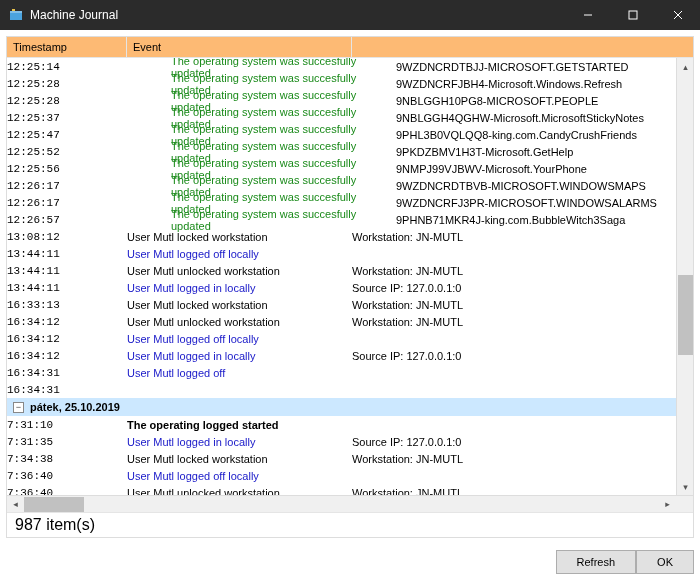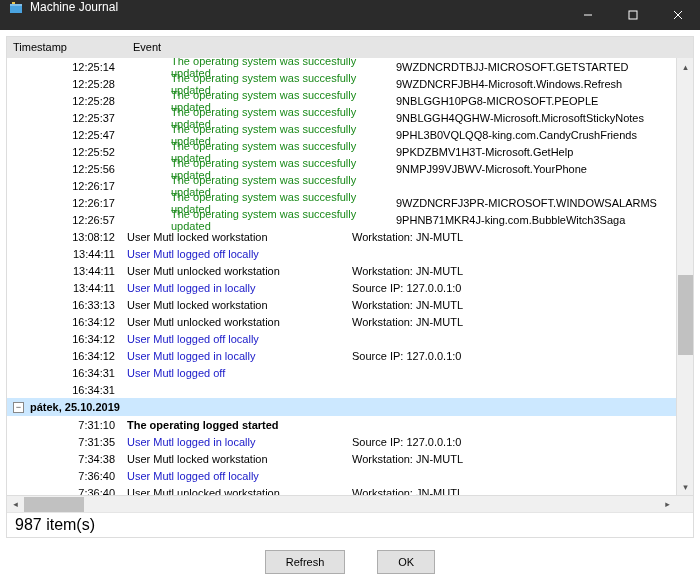--- a/index.html
+++ b/index.html
@@ -11,21 +11,21 @@
     height: 580px;
     overflow: hidden;
     display: flex;
     flex-direction: column;
   }
   .titlebar {
     background: #2b2b2b;
     color: #fff;
     height: 30px;
     display: flex;
-    align-items: flex-start;
+    align-items: center;
     padding-left: 8px;
     flex-shrink: 0;
   }
   .titlebar .icon {
     width: 16px; height: 16px;
     margin-right: 6px;
     display: inline-flex;
     align-items: center;
     justify-content: center;
   }
@@ -49,21 +49,21 @@
   }
   .list-wrap {
     flex: 1;
     overflow: hidden;
     position: relative;
     display: flex;
     flex-direction: column;
   }
   .headers {
     display: flex;
-    background: #e5e5e5;
+    background: #fdba74;
     border-bottom: 1px solid #e5e5e5;
     flex-shrink: 0;
   }
   .headers .col {
     padding: 4px 6px;
     font-size: 11px;
     border-right: 1px solid #e5e5e5;
     color: #000;
   }
   .col-ts { width: 120px; flex-shrink: 0; text-align: left; padding-left: 8px;}
@@ -72,21 +72,21 @@
   .rows {
     flex: 1;
     overflow: auto;
   }
   .row {
     display: flex;
     height: 17px;
     align-items: center;
     font-size: 11px;
   }
-  .row .c-ts { width: 120px; flex-shrink: 0; text-align: right; padding-right: 12px; color: #000;}
+  .row .c-ts { width: 120px; flex-shrink: 0; text-align: left; padding-right: 12px; color: #000; font-family: Liberation Mono, monospace;}
   .row .c-ev { width: 225px; flex-shrink: 0; }
   .row .c-de { flex: 1; color: #000;}
   .ev-green { color: #1a8a1a; margin-left: 44px; }
   .ev-blue { color: #1818c8; }
   .ev-black { color: #000; }
   .group-row {
     display: flex;
     align-items: center;
     background: #cce8ff;
     height: 18px;
@@ -138,23 +138,22 @@
   }
   .status {
     padding: 3px 8px;
     font-size: 16px;
     border-top: 1px solid #e5e5e5;
     flex-shrink: 0;
   }
   .footer {
     display: flex;
     padding: 6px;
-    justify-content: center;
+    justify-content: flex-end;
     flex-shrink: 0;
-    gap: 32px;
   }
   .btn {
     border: 1px solid #adadad;
     background: #e1e1e1;
     padding: 5px 20px;
     font-size: 11px;
     font-family: inherit;
   }
   .rows-inner { min-width: 100%; }
   .scroll-thumb-v {
@@ -236,20 +235,21 @@
               <div class="c-de">9PKDZBMV1H3T-Microsoft.GetHelp</div>
             </div>
             <div class="row">
               <div class="c-ts">12:25:56</div>
               <div class="c-ev ev-green">The operating system was succesfully updated</div>
               <div class="c-de">9NMPJ99VJBWV-Microsoft.YourPhone</div>
             </div>
             <div class="row">
               <div class="c-ts">12:26:17</div>
               <div class="c-ev ev-green">The operating system was succesfully updated</div>
+              <div class="c-de">9WZDNCRDTBVB-MICROSOFT.WINDOWSMAPS</div>
             </div>
             <div class="row">
               <div class="c-ts">12:26:17</div>
               <div class="c-ev ev-green">The operating system was succesfully updated</div>
               <div class="c-de">9WZDNCRFJ3PR-MICROSOFT.WINDOWSALARMS</div>
             </div>
             <div class="row">
               <div class="c-ts">12:26:57</div>
               <div class="c-ev ev-green">The operating system was succesfully updated</div>
               <div class="c-de">9PHNB71MKR4J-king.com.BubbleWitch3Saga</div>

